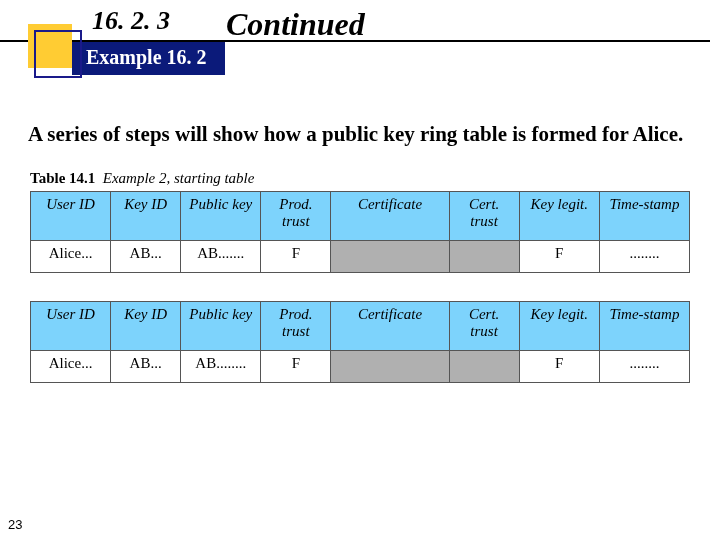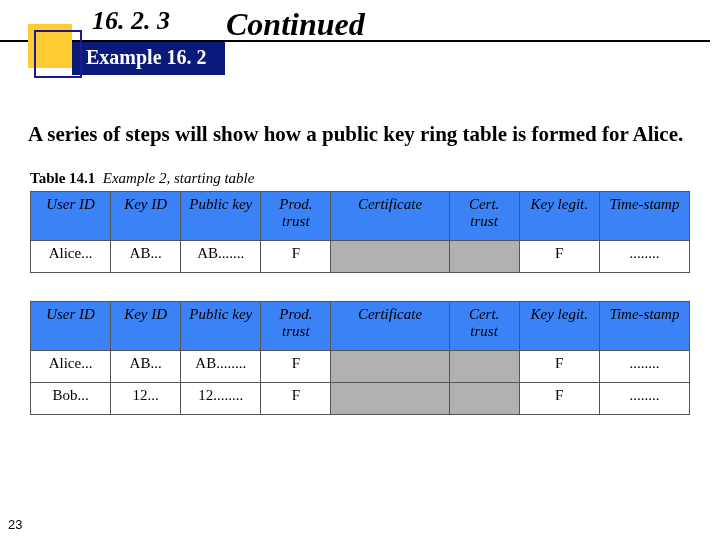--- a/index.html
+++ b/index.html
@@ -51,21 +51,21 @@
   .caption b { font-weight: bold; font-style: normal; }
   .caption i { font-style: italic; }
   table {
     border-collapse: collapse; width: 660px; table-layout: fixed;
   }
   th, td {
     border: 1px solid #555; padding: 4px 4px 10px 4px;
     font-family: "Times New Roman", serif; text-align: center; vertical-align: top;
     font-size: 15px;
   }
-  th { background: #3b82f6; font-weight: normal; font-style: italic; }
+  th { background: #7dd3fc; font-weight: normal; font-style: italic; }
   td.shaded { background: #b0b0b0; }
   col.c1 { width: 80px; }
   col.c2 { width: 70px; }
   col.c3 { width: 80px; }
   col.c4 { width: 70px; }
   col.c5 { width: 118px; }
   col.c6 { width: 70px; }
   col.c7 { width: 80px; }
   col.c8 { width: 90px; }
   .page-number {
@@ -152,27 +152,17 @@
     <tr>
       <td>Alice...</td>
       <td>AB...</td>
       <td>AB........</td>
       <td>F</td>
       <td class="shaded"></td>
       <td class="shaded"></td>
       <td>F</td>
       <td>........</td>
     </tr>
-    <tr>
-      <td>Bob...</td>
-      <td>12...</td>
-      <td>12........</td>
-      <td>F</td>
-      <td class="shaded"></td>
-      <td class="shaded"></td>
-      <td>F</td>
-      <td>........</td>
-    </tr>
   </tbody>
     </table>
 </div>
 
 <div class="page-number">23</div>
 
 </body></html>

